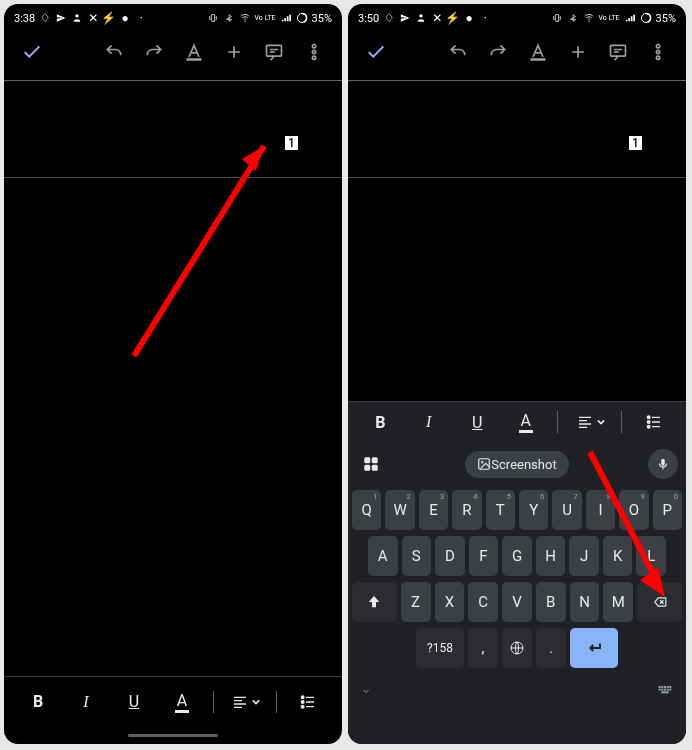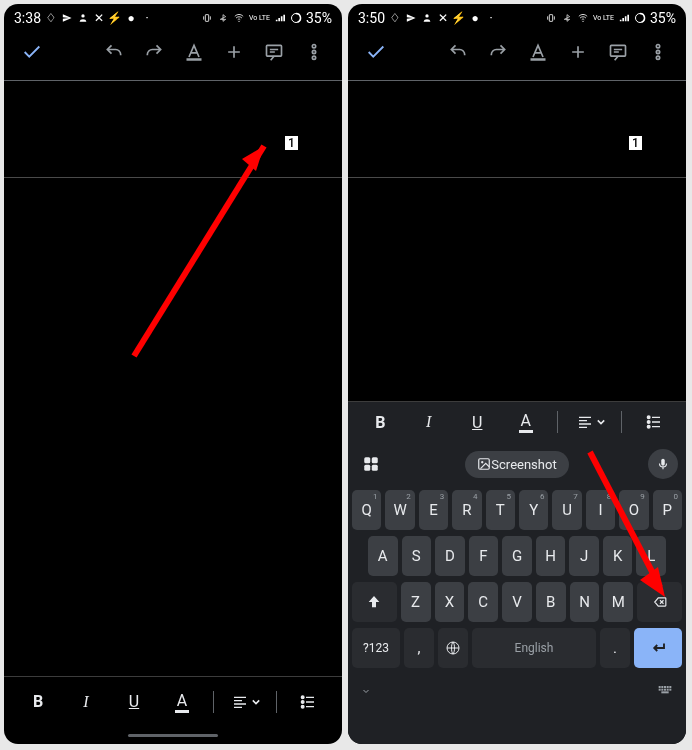--- a/index.html
+++ b/index.html
@@ -2,21 +2,21 @@
 <html><head>
 <meta charset="utf-8">
 <style>
   *{box-sizing:border-box;margin:0;padding:0;font-family:Roboto,Arial,sans-serif}
   body{background:#e8e8e8;width:692px;height:750px;overflow:hidden}
   .wrap{display:flex;gap:6px;padding:4px;background:#e8e8e8}
   .phone{width:338px;height:740px;background:#000;border-radius:14px;position:relative;overflow:hidden;display:flex;flex-direction:column}
   .statusbar{height:26px;display:flex;justify-content:space-between;align-items:center;padding:2px 10px 0 10px;color:#fff;font-size:12px}
   .sb-left,.sb-right{display:flex;align-items:center;gap:4px}
   .sb-ico{width:12px;height:12px;display:inline-flex;align-items:center;justify-content:center}
-  .sb-txt{font-size:14px}
+  .sb-txt{font-size:11px}
   .toolbar{height:44px;display:flex;align-items:center;color:#8ab4f8;padding:0 8px;gap:0}
   .tb-btn{width:40px;height:40px;display:flex;align-items:center;justify-content:center;border-radius:50%}
   .tb-spacer{flex:1}
   .toolbar svg{stroke:#9aa0a6;fill:none;stroke-width:2}
   .check svg{stroke:#8ab4f8}
   .divider{height:1px;background:#5f6368;margin-top:6px}
   .doc{flex:1;background:#000;position:relative}
   .pgnum{position:absolute;top:55px;left:50%;transform:translateX(112px);background:#fff;color:#000;font-size:12px;padding:0 3px;font-weight:500}
   .cursor{position:absolute;width:1px;height:14px;background:#fff;top:55px;left:50%;transform:translateX(123px)}
   .hr{position:absolute;top:96px;left:0;right:0;height:1px;background:#4a4a4a}
@@ -388,29 +388,28 @@
             <div class="key">N</div>
             <div class="key">M</div>
             <div class="key key-dark key-wide">
               <svg width="18" height="14" viewBox="0 0 24 24" fill="none" stroke="#e8eaed" stroke-width="2">
                 <path d="M21 5H9l-6 7 6 7h12a1 1 0 0 0 1-1V6a1 1 0 0 0-1-1z"></path>
                 <path d="M12 9l6 6M18 9l-6 6"></path>
               </svg>
             </div>
           </div>
       <div class="kb-row sprow">
-        <div class="key key-dark" style="width:48px;font-size:12px">?123</div>
+        <div class="key key-dark" style="width:48px;font-size:12px">?158</div>
         <div class="key key-dark" style="width:30px">,</div>
         <div class="key key-dark" style="width:30px">
               <svg width="16" height="16" viewBox="0 0 24 24" fill="none" stroke="#e8eaed" stroke-width="1.5">
                 <circle cx="12" cy="12" r="9"></circle>
                 <path d="M3 12h18M12 3c3 3 3 15 0 18M12 3c-3 3-3 15 0 18"></path>
               </svg>
             </div>
-        <div class="key key-dark key-space" style="font-size:12px;color:#9aa0a6">English</div>
         <div class="key key-dark" style="width:30px">.</div>
         <div class="key key-blue" style="width:48px">
               <svg width="18" height="18" viewBox="0 0 24 24" fill="none" stroke="#202124" stroke-width="2.5">
                 <path d="M20 6v6H7M11 8l-4 4 4 4"></path>
               </svg>
             </div>
       </div>
     </div>
 
     <div class="kb-foot">

